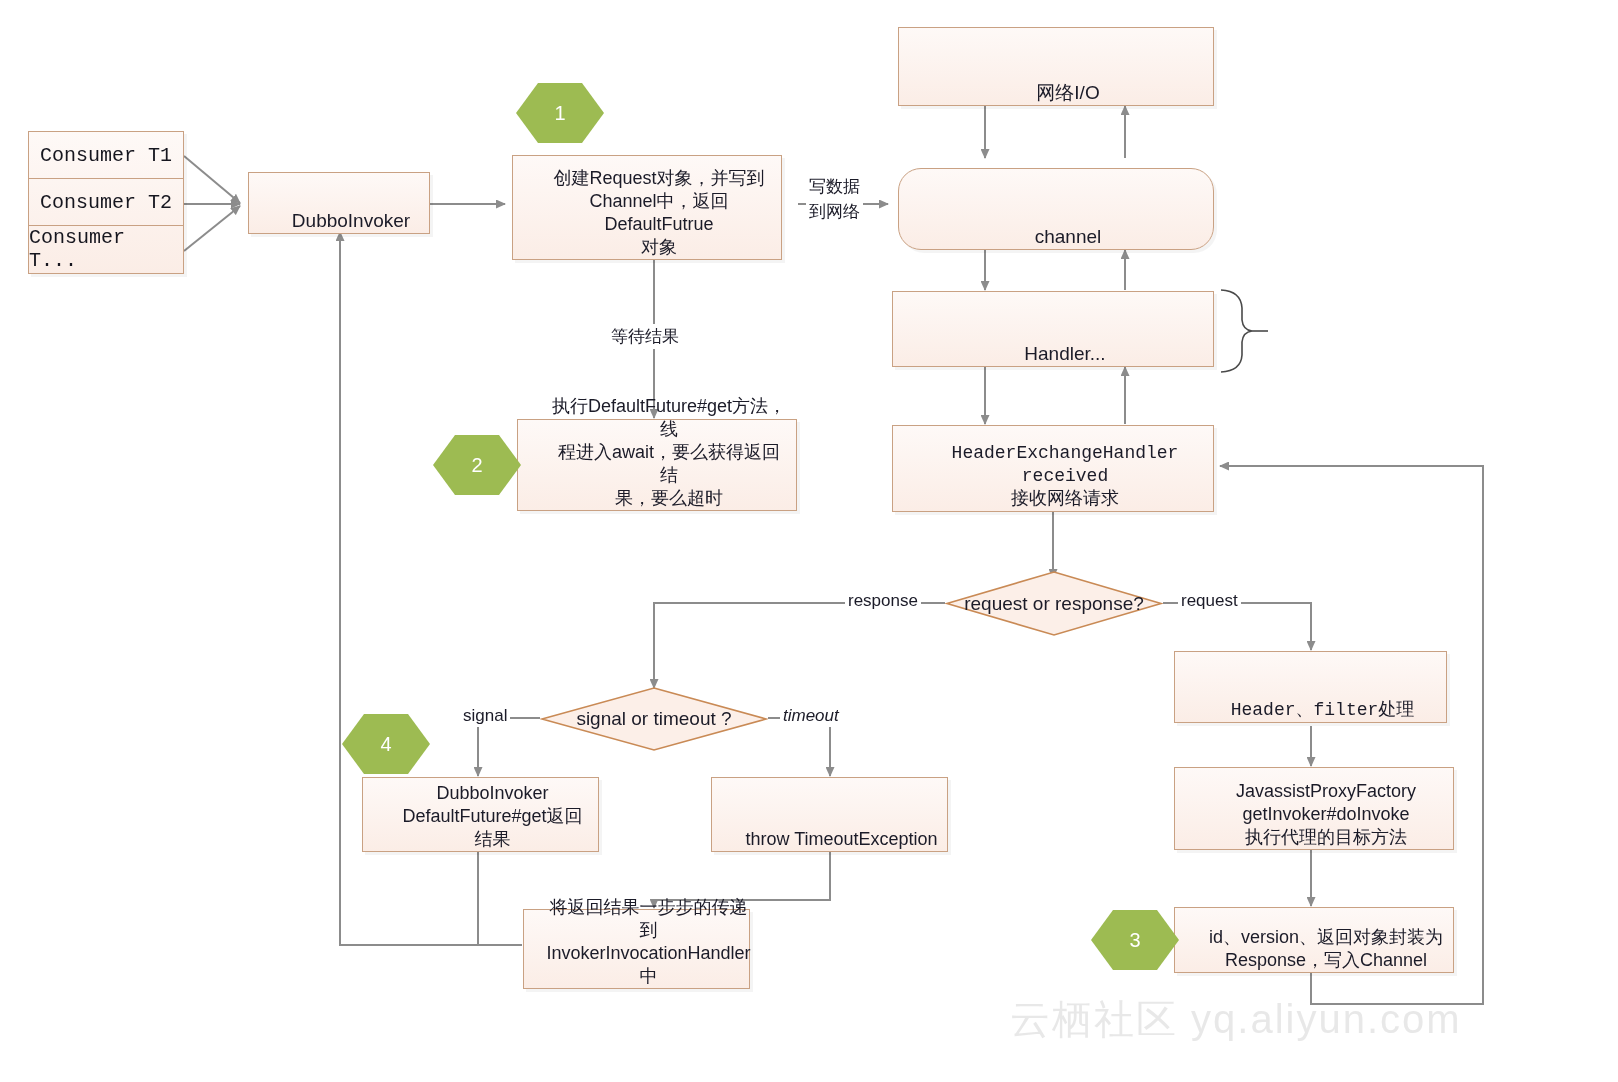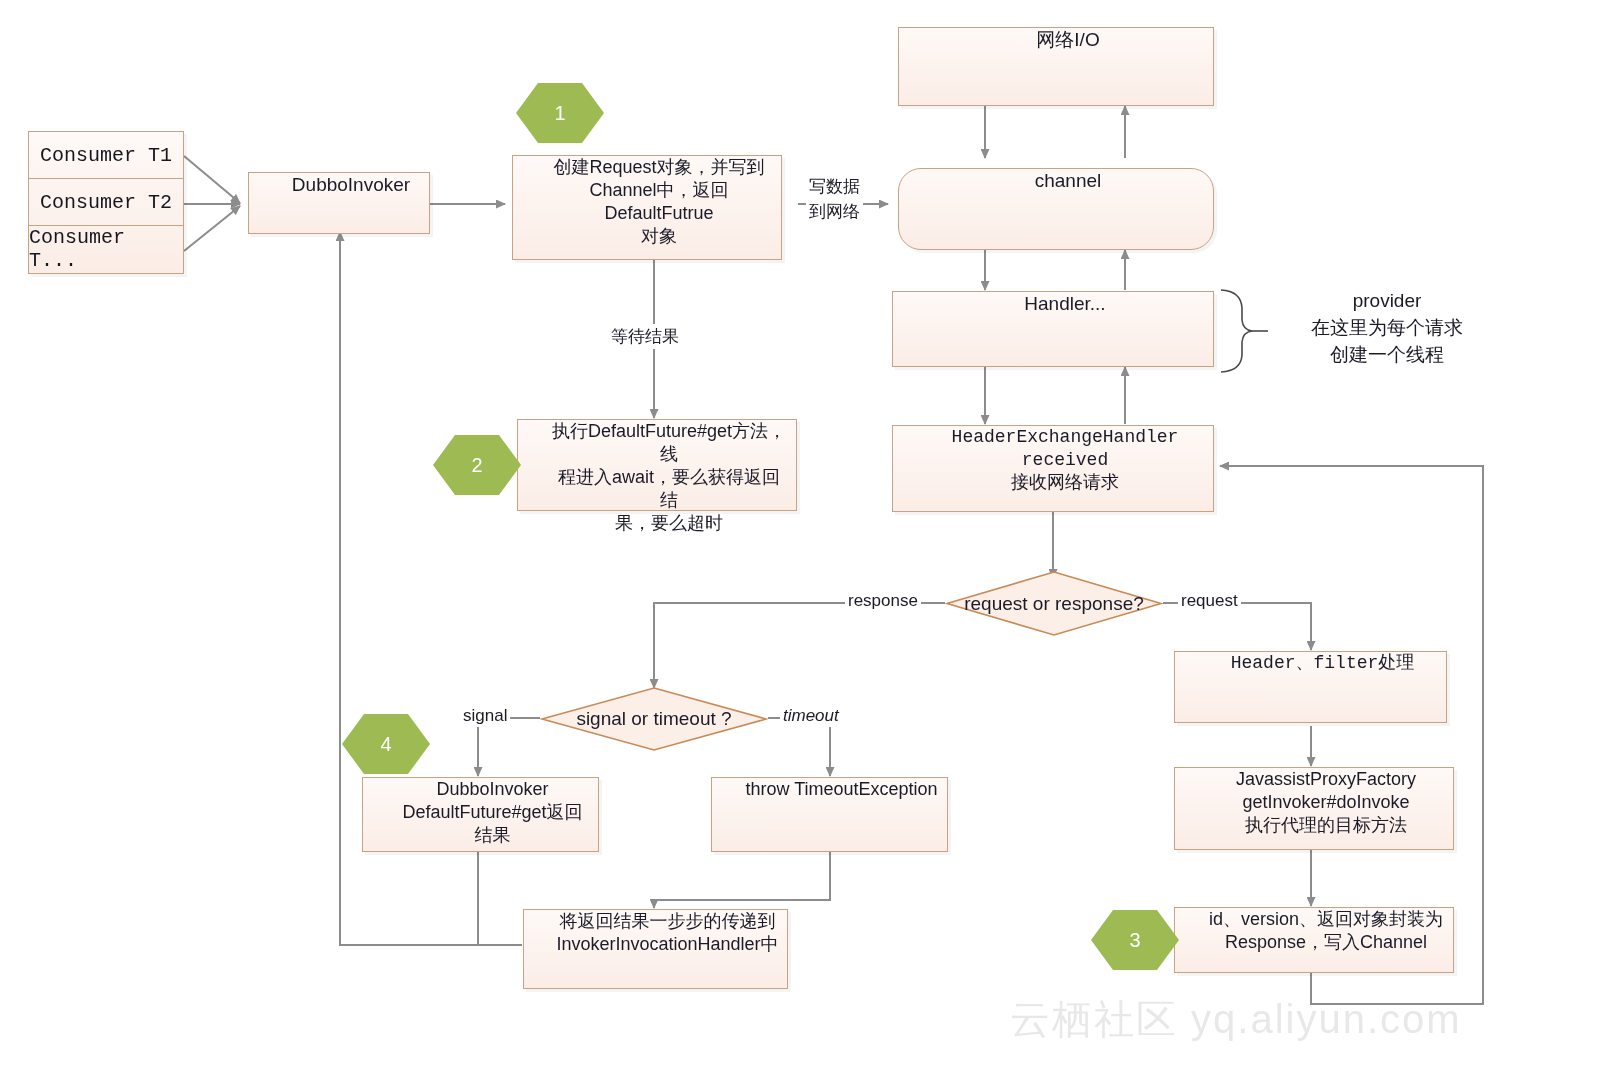--- a/index.html
+++ b/index.html
@@ -4,21 +4,21 @@
 <style>
   html,body{margin:0;padding:0;background:#ffffff;}
   body{width:1618px;height:1082px;overflow:hidden;font-family:"Liberation Sans",sans-serif;}
   #canvas{position:relative;width:1618px;height:1082px;}
   svg#wires{position:absolute;left:0;top:0;width:1618px;height:1082px;}
 
   .node{position:absolute;box-sizing:border-box;
         border:1.5px solid #C9A183;
         background:linear-gradient(180deg,#FEF9F7 0%,#FBEDE6 100%);
         box-shadow:3px 3px 0 0 rgba(0,0,0,0.045);
-        display:flex;align-items:flex-start;justify-content:center;
+        display:flex;align-items:flex-end;justify-content:center;
         text-align:center;color:#1b1b28;line-height:1.28;padding-left:24px;}
   .node span{display:block;padding:0 8px;}
 
   .sans{font-family:"Liberation Sans",sans-serif;font-size:19px;}
   .sans-sm{font-family:"Liberation Sans",sans-serif;font-size:18px;}
   .mono{font-family:"Liberation Mono","DejaVu Sans Mono",monospace;font-size:18px;}
 
   .stack{position:absolute;border:1.5px solid #C9A183;box-sizing:border-box;
          background:linear-gradient(180deg,#FEF9F7 0%,#FBEDE6 100%);
          box-shadow:3px 3px 0 0 rgba(0,0,0,0.045);}
@@ -151,21 +151,21 @@
 
   <div class="node sans-sm" style="left:362px;top:777px;width:237px;height:75px;white-space:pre-line;">
     <span>DubboInvoker
 DefaultFuture#get返回结果</span>
   </div>
 
   <div class="node sans-sm" style="left:711px;top:777px;width:237px;height:75px;">
     <span>throw TimeoutException</span>
   </div>
 
-  <div class="node sans-sm" style="left:523px;top:909px;width:265px;height:80px;white-space:pre-line;">
+  <div class="node sans-sm" style="left:523px;top:909px;width:227px;height:80px;white-space:pre-line;">
     <span>将返回结果一步步的传递到
 InvokerInvocationHandler中</span>
   </div>
 
   <div class="node mono" style="left:1174px;top:651px;width:273px;height:72px;">
     <span>Header、filter处理</span>
   </div>
 
   <div class="node sans-sm" style="left:1174px;top:767px;width:280px;height:83px;white-space:pre-line;">
     <span>JavassistProxyFactory
@@ -226,19 +226,16 @@
   <div class="edge-label" style="left:608px;top:324px;">等待结果</div>
 
   <div class="edge-label" style="left:845px;top:590px;">response</div>
 
   <div class="edge-label" style="left:1178px;top:590px;">request</div>
 
   <div class="edge-label" style="left:460px;top:705px;">signal</div>
 
   <div class="edge-label" style="left:780px;top:705px;font-style:italic;">timeout</div>
 
-  <div class="note" style="left:1272px;top:288px;width:230px;">provider
-在这里为每个请求
-创建一个线程</div>
 
   <div class="watermark" style="left:1010px;top:992px;">云栖社区 yq.aliyun.com</div>
 
 </div>
 
 </body></html>

